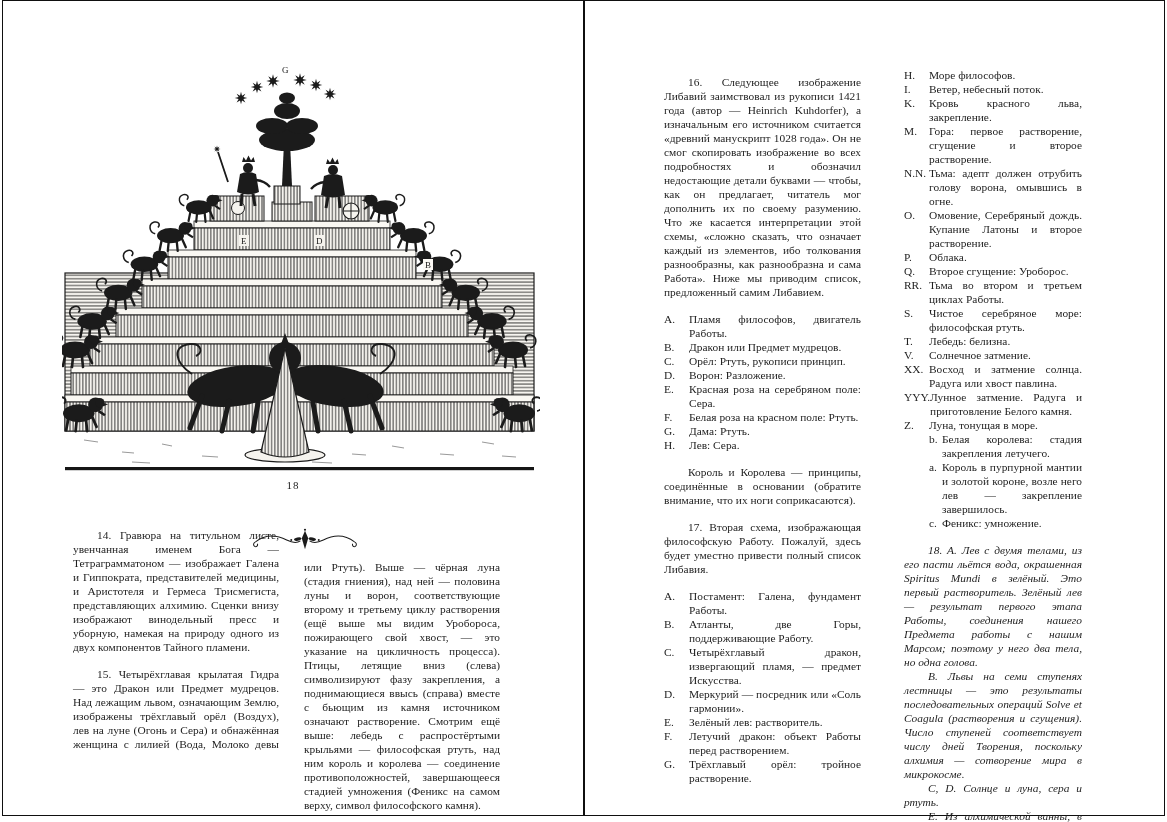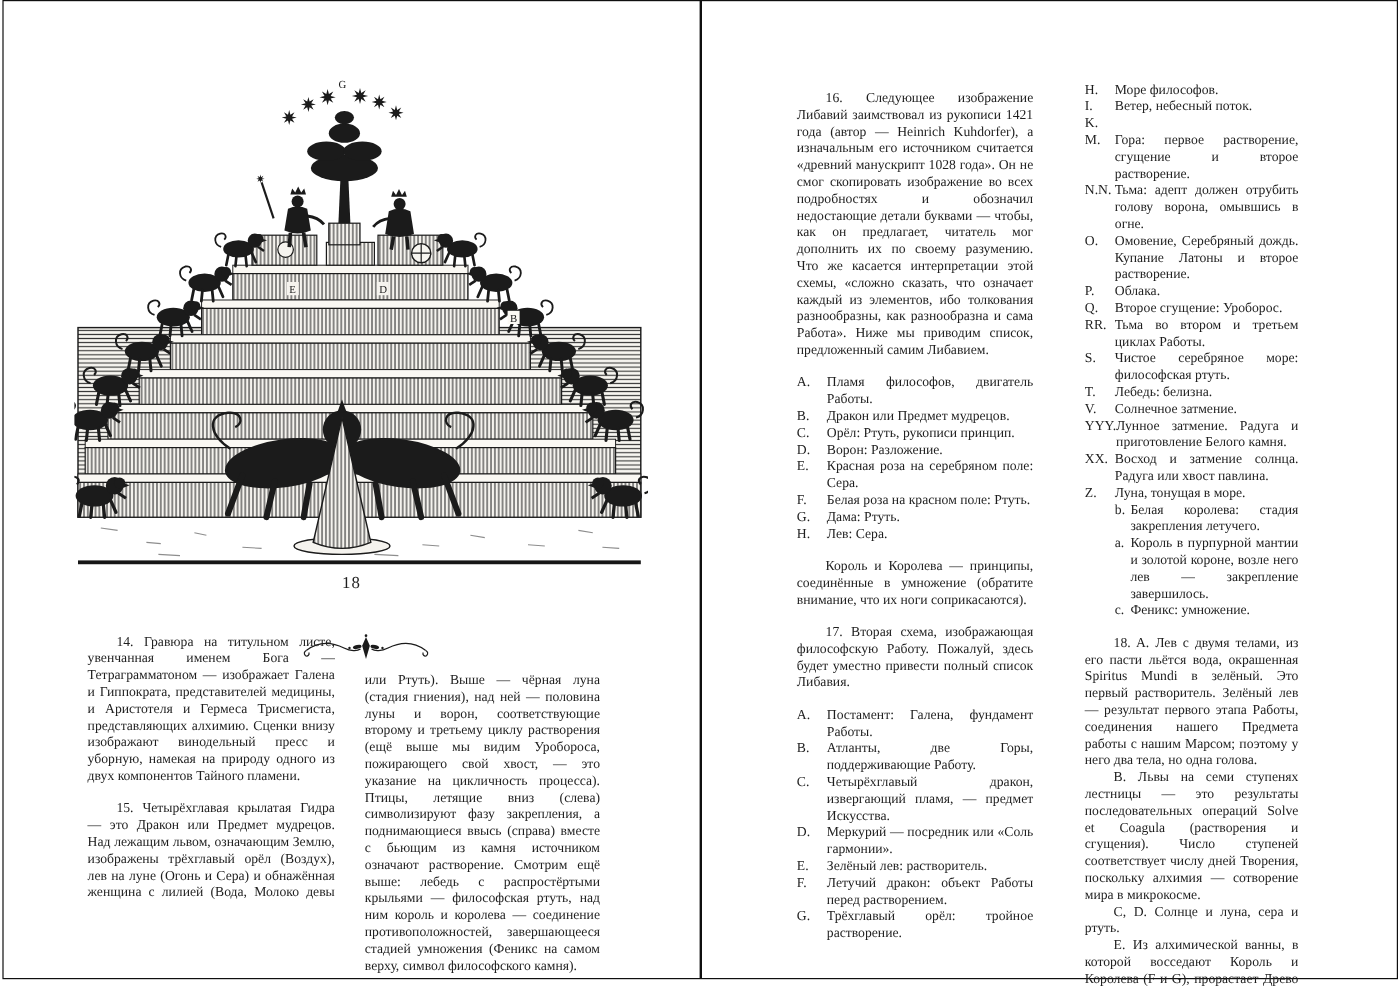--- a/index.html
+++ b/index.html
@@ -2,38 +2,38 @@
 <html lang="ru"><head>
 <meta charset="utf-8">
 <style>
   html,body{margin:0;padding:0;background:#fff;}
   body{width:1167px;height:822px;position:relative;overflow:hidden;
        font-family:"Liberation Serif","DejaVu Serif",serif;color:#1e1e1e;}
   .frame{position:absolute;left:2px;top:0;width:1161px;height:814px;border:1px solid #0f0f0f;}
   .pgdiv{position:absolute;left:583px;top:0;width:1.5px;height:815px;background:#0f0f0f;}
   .fig{position:absolute;left:62px;top:56px;width:478px;height:420px;}
   .figcap{position:absolute;left:58px;top:479px;width:470px;text-align:center;
-          font-size:14px;letter-spacing:1px;}
+          font-size:11px;letter-spacing:1px;}
   .orn{position:absolute;left:250px;top:527px;width:110px;height:26px;}
   .col{position:absolute;font-size:11.4px;line-height:14px;text-align:justify;}
   #colL1{left:73px;top:528px;width:206px;}
   #colL2{left:304px;top:560px;width:196px;}
   #colR1{left:664px;top:75px;width:197px;}
   #colR2{left:904px;top:68px;width:178px;}
   .col p{margin:0 0 13px 0;text-indent:24px;}
   .col p.cont{text-indent:0;}
   .col p.runon{text-align-last:justify;margin-bottom:16px;}
   .list{margin:0 0 13px 0;}
   .li{display:flex;}
   .lm{flex:0 0 auto;min-width:25px;white-space:nowrap;}
   .lt{flex:1 1 auto;text-align:justify;}
   .li.sub{padding-left:25px;}
   .li.sub .lm{min-width:13px;}
   .pgroup{margin-top:13px;}
-  .pgroup p{margin:0;text-indent:24px;}
+  .pgroup p{margin:0;text-indent:24px;font-style:italic;}
   .eng-letter{font:9px "Liberation Serif",serif;fill:#1a1a1a;}
 </style>
 </head>
 <body>
 
 <div class="frame"></div>
 <div class="pgdiv"></div>
 
 <svg class="fig" viewBox="0 0 478 420" xmlns="http://www.w3.org/2000/svg">
   <defs>
@@ -234,21 +234,21 @@
       <div class="li">
         <span class="lm">G.</span>
         <span class="lt">Дама: Ртуть.</span>
       </div>
 
       <div class="li">
         <span class="lm">H.</span>
         <span class="lt">Лев: Сера.</span>
       </div>
     </div>
-  <p>Король и Королева — принципы, соединённые в умножение (обратите внимание, что их ноги соприкасаются).</p>
+  <p>Король и Королева — принципы, соединённые в основании (обратите внимание, что их ноги соприкасаются).</p>
   <p>17. Вторая схема, изображающая философскую Работу. Пожалуй, здесь будет уместно привести полный список Либавия.</p>
   <div class="list">
 
       <div class="li">
         <span class="lm">A.</span>
         <span class="lt">Постамент: Галена, фундамент Работы.</span>
       </div>
 
       <div class="li">
         <span class="lm">B.</span>
@@ -290,20 +290,21 @@
         <span class="lt">Море философов.</span>
       </div>
 
       <div class="li">
         <span class="lm">I.</span>
         <span class="lt">Ветер, небесный поток.</span>
       </div>
 
       <div class="li">
         <span class="lm">K.</span>
+        <span class="lt">Кровь красного льва, закрепление.</span>
       </div>
 
       <div class="li">
         <span class="lm">M.</span>
         <span class="lt">Гора: первое растворение, сгущение и второе растворение.</span>
       </div>
 
       <div class="li">
         <span class="lm">N.N.</span>
         <span class="lt">Тьма: адепт должен отрубить голову ворона, омывшись в огне.</span>
@@ -338,27 +339,27 @@
         <span class="lm">T.</span>
         <span class="lt">Лебедь: белизна.</span>
       </div>
 
       <div class="li">
         <span class="lm">V.</span>
         <span class="lt">Солнечное затмение.</span>
       </div>
 
       <div class="li">
+        <span class="lm">XX.</span>
+        <span class="lt">Восход и затмение солнца. Радуга или хвост павлина.</span>
+      </div>
+
+      <div class="li">
         <span class="lm">YYY.</span>
         <span class="lt">Лунное затмение. Радуга и приготовление Белого камня.</span>
-      </div>
-
-      <div class="li">
-        <span class="lm">XX.</span>
-        <span class="lt">Восход и затмение солнца. Радуга или хвост павлина.</span>
       </div>
 
       <div class="li">
         <span class="lm">Z.</span>
         <span class="lt">Луна, тонущая в море.</span>
       </div>
 
       <div class="li sub">
         <span class="lm">b.</span>
         <span class="lt">Белая королева: стадия закрепления летучего.</span>

